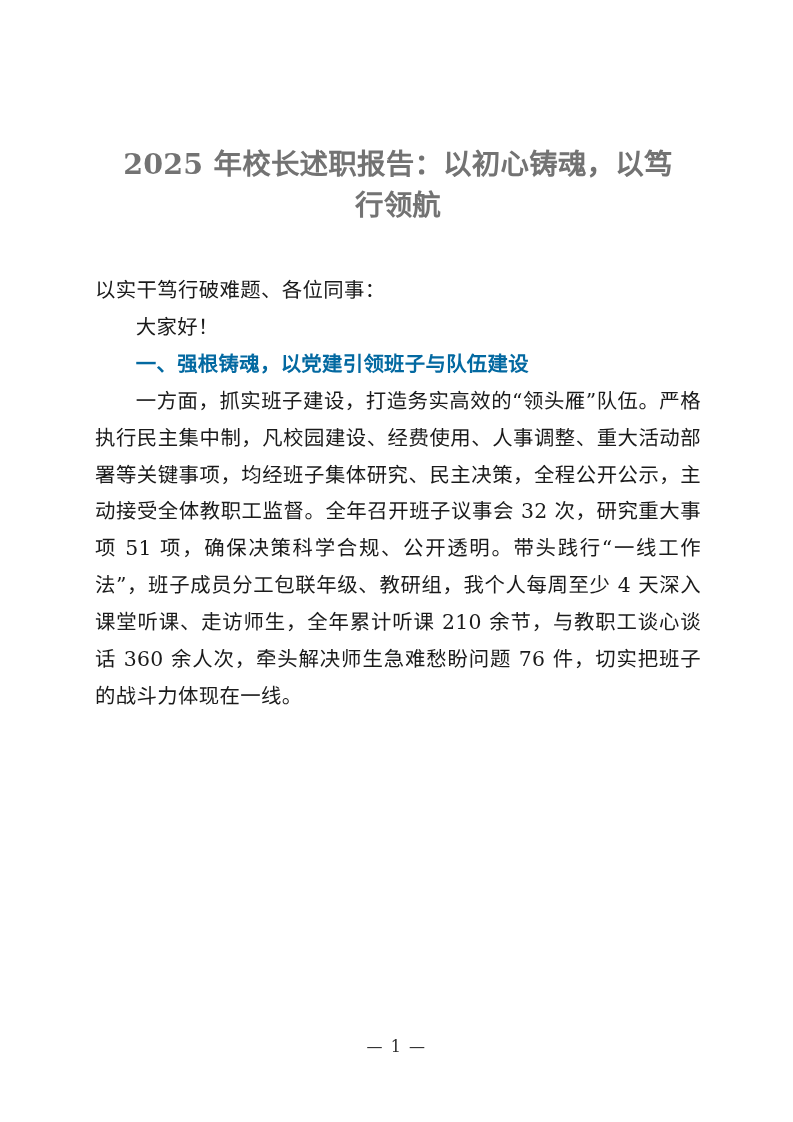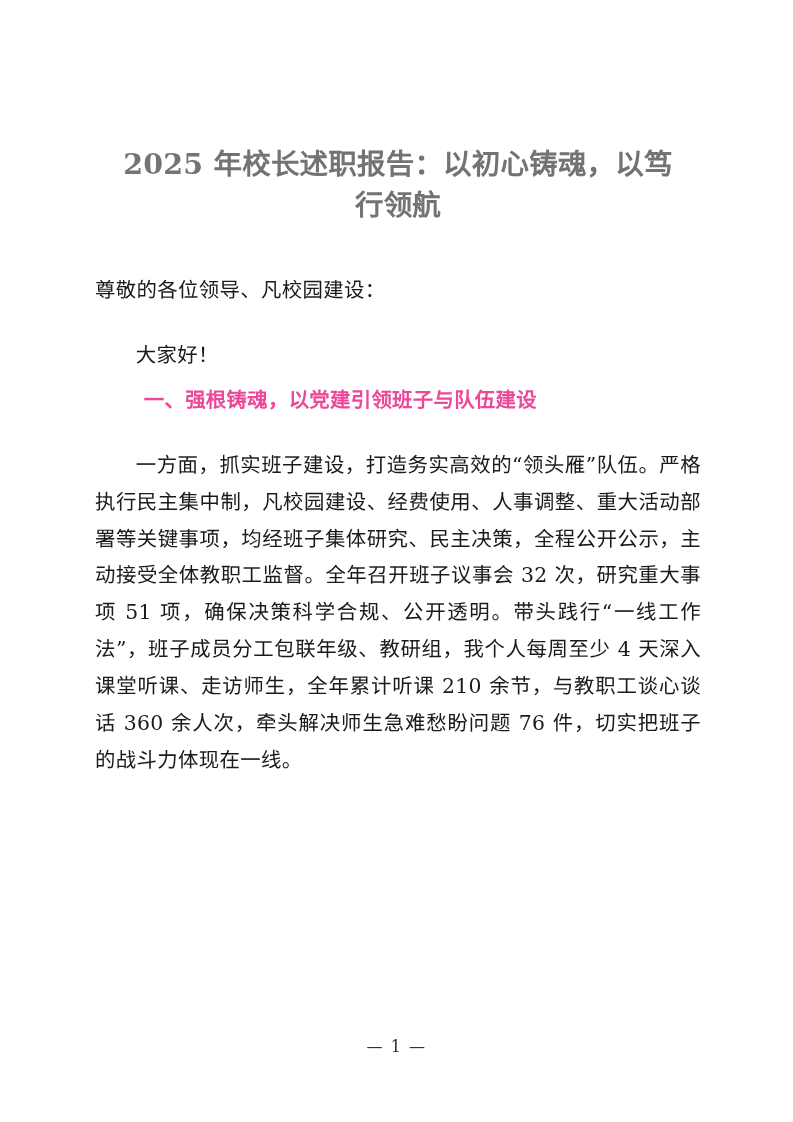--- a/index.html
+++ b/index.html
@@ -55,32 +55,31 @@
     text-align: justify;
     text-justify: inter-ideograph;
     letter-spacing: 0.35px;
     color: #1a1a1a;
     font-family: "DejaVu Serif", "Liberation Serif", serif;
     text-indent: 0;
   }
 
   p.indent {
     text-indent: 2em;
-    margin-top: 28px;
   }
 
   p.heading {
-    margin: 8px;
+    margin: 0;
     font-size: 20.4px;
     line-height: 36.9px;
     font-weight: 700;
     letter-spacing: 0.3px;
     text-indent: 2em;
     text-align: left;
-    color: #ec4899;
+    color: #0369a1;
     font-family: "DejaVu Sans", "Liberation Sans", sans-serif;
   }
 
   .page-footer {
     position: absolute;
     left: 0;
     top: 1036px;
     width: 793px;
     text-align: center;
     font-size: 16px;
@@ -94,21 +93,21 @@
 <body>
 
 <div class="page">
 
   <div class="doc-title">
     <div>2025 年校长述职报告：以初心铸魂，以笃</div>
     <div>行领航</div>
   </div>
 
   <div class="body-block">
-    <p class="para">尊敬的各位领导、凡校园建设：</p>
+    <p class="para">以实干笃行破难题、各位同事：</p>
     <p class="para indent">大家好！</p>
     <p class="heading">一、强根铸魂，以党建引领班子与队伍建设</p>
     <p class="para indent">一方面，抓实班子建设，打造务实高效的“领头雁”队伍。严格执行民主集中制，凡校园建设、经费使用、人事调整、重大活动部署等关键事项，均经班子集体研究、民主决策，全程公开公示，主动接受全体教职工监督。全年召开班子议事会 32 次，研究重大事项 51 项，确保决策科学合规、公开透明。带头践行“一线工作法”，班子成员分工包联年级、教研组，我个人每周至少 4 天深入课堂听课、走访师生，全年累计听课 210 余节，与教职工谈心谈话 360 余人次，牵头解决师生急难愁盼问题 76 件，切实把班子的战斗力体现在一线。</p>
   </div>
 
   <div class="page-footer">— 1 —</div>
 
 </div>
 
 </body></html>

